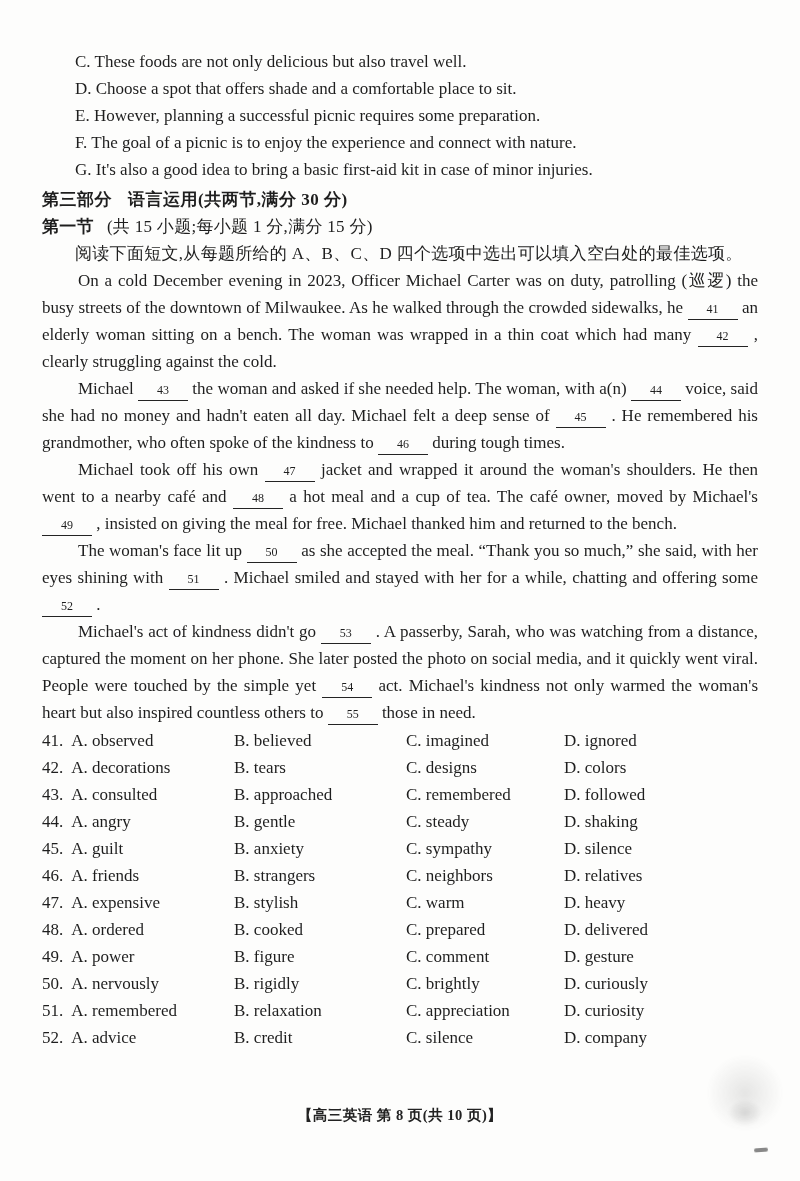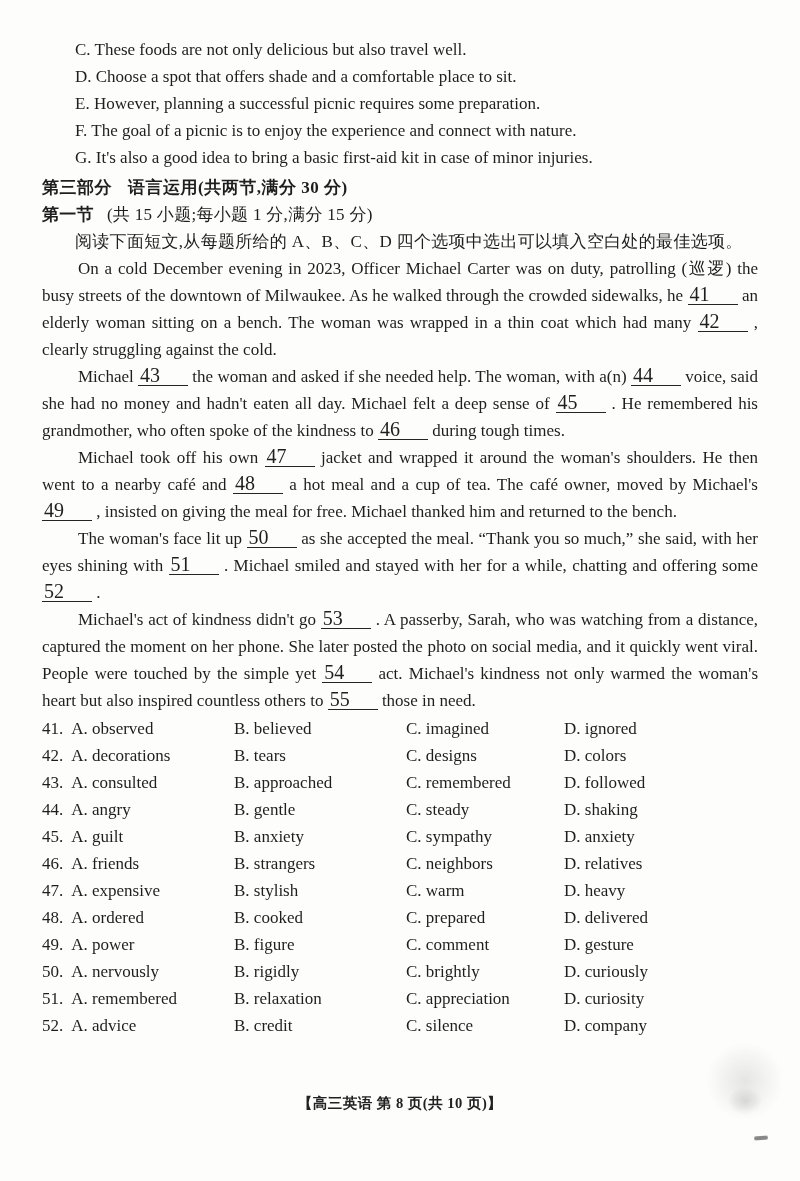--- a/index.html
+++ b/index.html
@@ -10,20 +10,21 @@
     color: #1e1e1e;
     position: relative;
     overflow: hidden;
   }
   .page {
     position: absolute; inset: 0;
     padding: 36px 42px 0 42px;
     box-sizing: border-box;
     font-size: 17px;
     line-height: 27px;
+    margin-top: 12px;
   }
   
   .bank { padding-left: 33px; }
   .bank-line { white-space: nowrap; }
   
   .part-heading {
     font-weight: 700;
     margin-top: 3px;
     letter-spacing: 0.5px;
   }
@@ -34,23 +35,24 @@
   .instructions { padding-left: 33px; letter-spacing: 0.3px; }
   
   .passage p {
     margin: 0;
     text-indent: 36px;
     text-align: justify;
   }
   .blank {
     display: inline-block;
     min-width: 46px;
+    text-align: center;
     border-bottom: 1.4px solid #242424;
     line-height: 19px;
-    font-size: 20px;
+    font-size: 12px;
     padding: 0 2px;
     text-indent: 0;
   }
   
   .qtable { margin-top: 1px; }
   .qrow {
     display: grid;
     grid-template-columns: 192px 172px 158px auto;
     height: 27px;
     align-items: baseline;
@@ -140,21 +142,21 @@
       <div class="qrow">
         <div class="qcell"><span class="qnum">44.</span><span>A. angry</span></div>
         <div class="qcell">B. gentle</div>
         <div class="qcell">C. steady</div>
         <div class="qcell">D. shaking</div>
       </div>
       <div class="qrow">
         <div class="qcell"><span class="qnum">45.</span><span>A. guilt</span></div>
         <div class="qcell">B. anxiety</div>
         <div class="qcell">C. sympathy</div>
-        <div class="qcell">D. anxiety</div>
+        <div class="qcell">D. silence</div>
       </div>
       <div class="qrow">
         <div class="qcell"><span class="qnum">46.</span><span>A. friends</span></div>
         <div class="qcell">B. strangers</div>
         <div class="qcell">C. neighbors</div>
         <div class="qcell">D. relatives</div>
       </div>
       <div class="qrow">
         <div class="qcell"><span class="qnum">47.</span><span>A. expensive</span></div>
         <div class="qcell">B. stylish</div>

